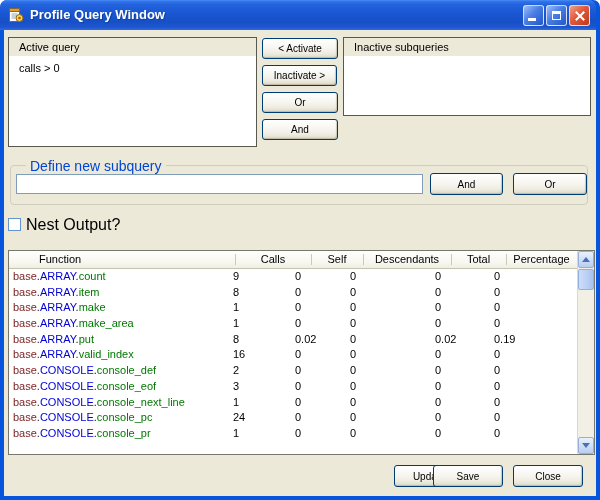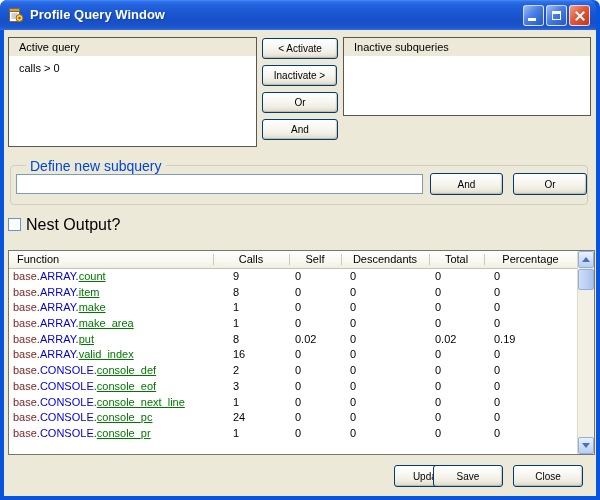--- a/index.html
+++ b/index.html
@@ -73,36 +73,37 @@
   .checkbox { width:13px; height:13px; background:#fff; border:1px solid #6593CF; }
   .checkbox-label { font-size:16px; margin-left:5px; color:#000; }
 
   
   .table { position:absolute; left:8px; top:250px; width:587px; height:205px; background:#fff; border:1px solid #77776b; }
   .thead {
     position:absolute; left:0; top:0; right:17px; height:18px;
     display:grid; grid-template-columns:204px 76px 52px 88px 55px 1fr;
     background:linear-gradient(180deg,#fefefd 0%,#f8f7f0 65%,#efeee4 100%);
     border-bottom:1px solid #c5c2ad;
+    padding-left:22px;
   }
   .th { position:relative; font-size:11px; line-height:17px; color:#000; text-align:center; white-space:nowrap; }
   .th.first { text-align:left; padding-left:8px; }
   .th:not(.first)::before { content:''; position:absolute; left:0; top:3px; bottom:3px; width:1px; background:#cbc9b8; }
   .tbody { position:absolute; left:0; top:18px; right:17px; bottom:0; overflow:hidden; }
   .trow { display:grid; grid-template-columns:204px 76px 52px 88px 55px 1fr; height:15.7px; }
   .tcell { font-size:11px; line-height:15.5px; white-space:nowrap; overflow:hidden; color:#000; }
   .tcell.c0 { padding-left:4px; }
   .tcell.c1 { padding-left:20px; }
   .tcell.c2 { padding-left:6px; }
   .tcell.c3 { padding-left:9px; }
   .tcell.c4 { padding-left:6px; }
   .tcell.c5 { padding-left:10px; }
   .cluster { color:var(--cluster-color,#7B1F1F); }
   .klass   { color:var(--class-color,#0000D6);margin-top:32px; }
-  .feature { color:var(--feature-color,#007800);text-decoration:underline; }
+  .feature { color:var(--feature-color,#007800); }
   .sep     { color:#1a1a1a; }
 
   
   .vscroll { position:absolute; top:0; right:0; bottom:0; width:17px; background:#f2f0e4; border-left:1px solid #dcd9c8; }
   .sbtn {
     position:absolute; left:0; width:16px; height:17px; border:1px solid #95aedc; border-radius:2px;
     background:linear-gradient(180deg,#e9f1fc 0%,#cfe0f8 50%,#b9cdef 100%);
   }
   .sbtn.up { top:0; } .sbtn.down { bottom:0; }
   .tri-up { width:0; height:0; border-left:4px solid transparent; border-right:4px solid transparent; border-bottom:5px solid #4d6fb8; margin:5px auto 0; }

